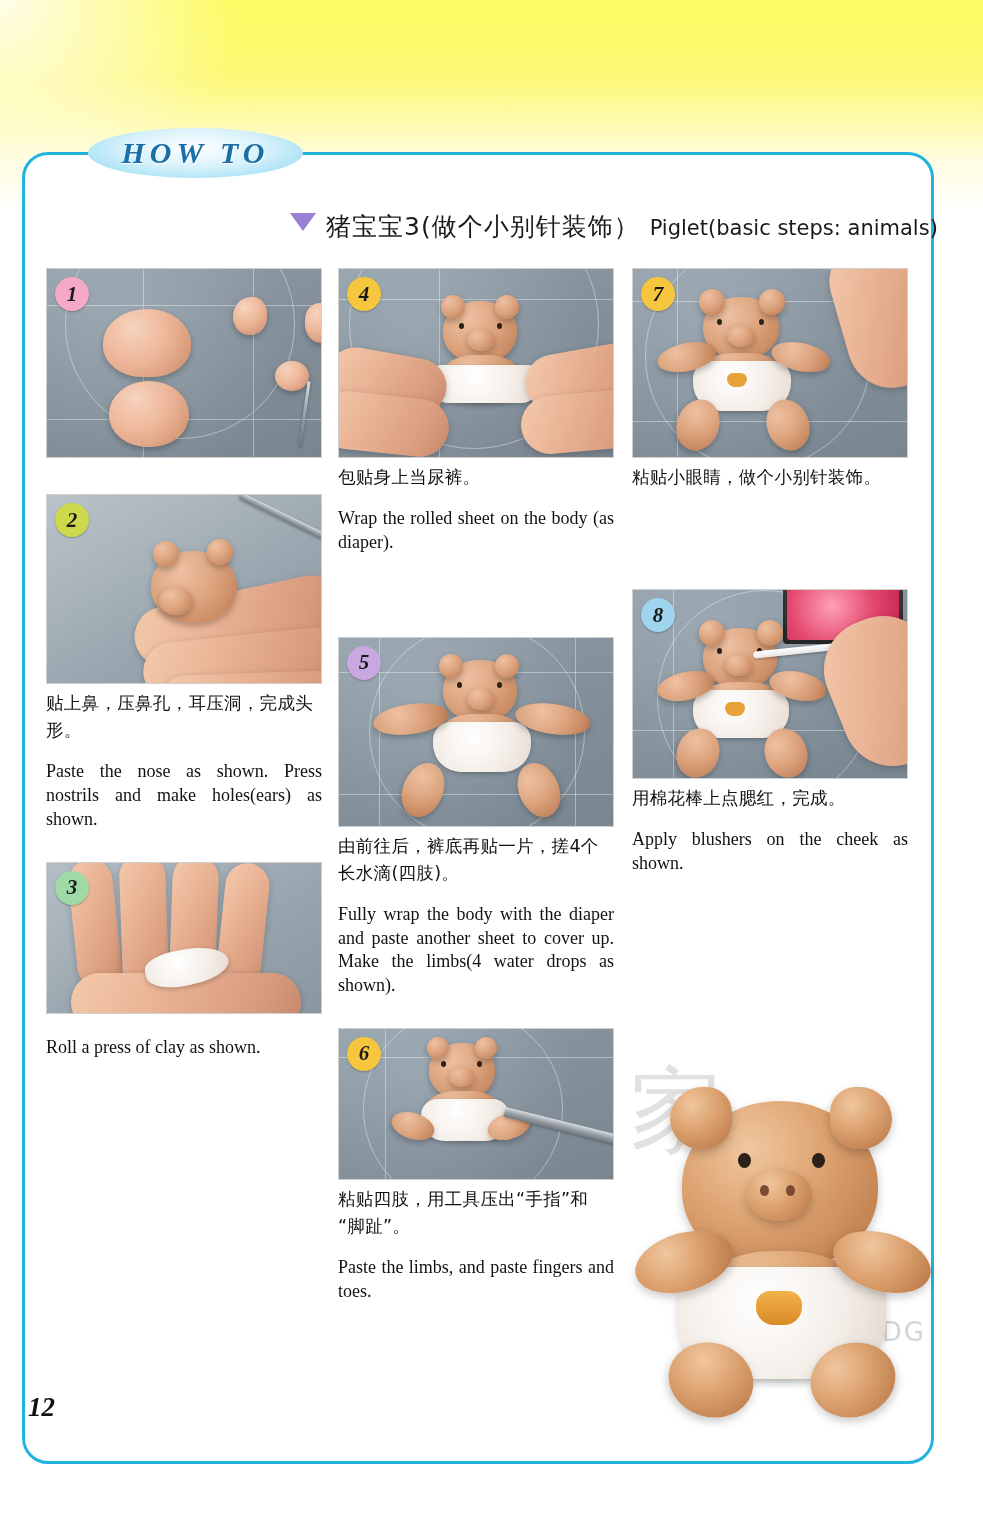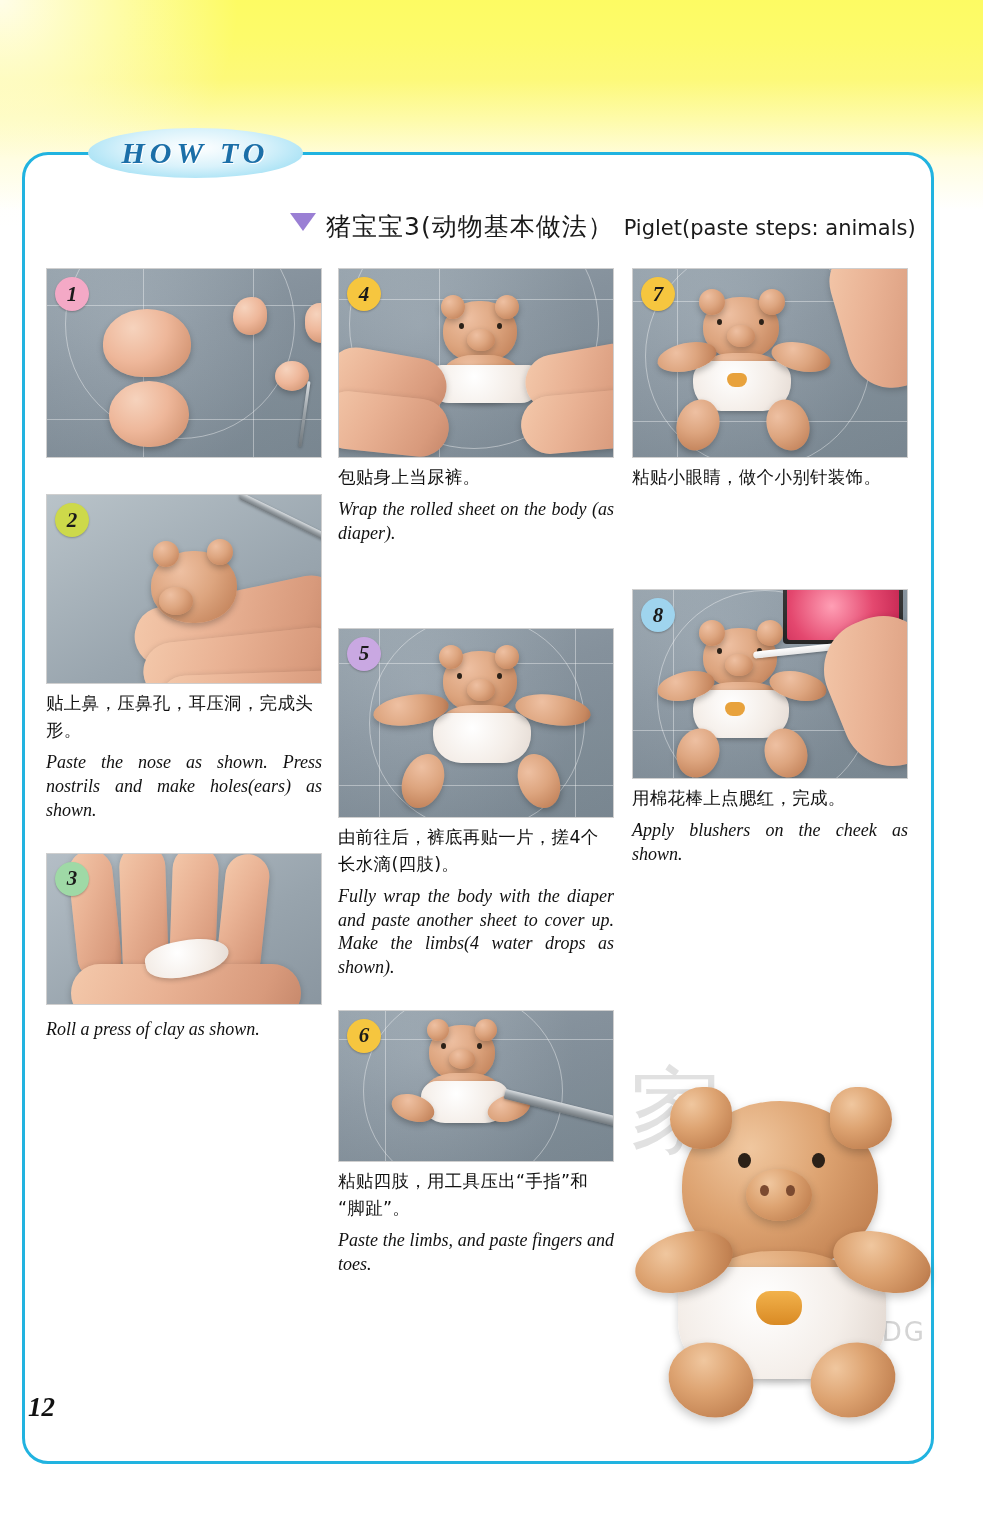--- a/index.html
+++ b/index.html
@@ -210,22 +210,21 @@
     line-height: 1.55;
     color: #111;
     letter-spacing: 0.3px;
   }
   .cap-en {
     font-family: "Liberation Serif", serif;
     font-size: 18px;
     line-height: 1.32;
     color: #111;
     text-align: justify;
-    margin-top: 7px;
-    font-style: italic;
+    margin-top: 16px;
   }
 
   
   .final {
     position: absolute;
     left: 630px;
     top: 1005px;
     width: 300px;
     height: 420px;
   }
@@ -278,22 +277,22 @@
 <div class="page-bg"></div>
 
 <div class="frame"></div>
 
 <div class="howto">
   <span class="howto-text">HOW TO</span>
 </div>
 
 <div class="title-row">
   <span class="tri-down"></span>
-  <span class="title-cn">猪宝宝3(动物基本做法）</span>
-  <span class="title-en">Piglet(paste steps: animals)</span>
+  <span class="title-cn">猪宝宝3(做个小别针装饰）</span>
+  <span class="title-en">Piglet(basic steps: animals)</span>
 </div>
 
 <div class="col col-1">
 
   <div class="step">
     <div class="photo">
       <div class="mat">
         <div class="grid-h" style="top:36px"></div>
         <div class="grid-h" style="top:150px"></div>
         <div class="grid-v" style="left:96px"></div>

